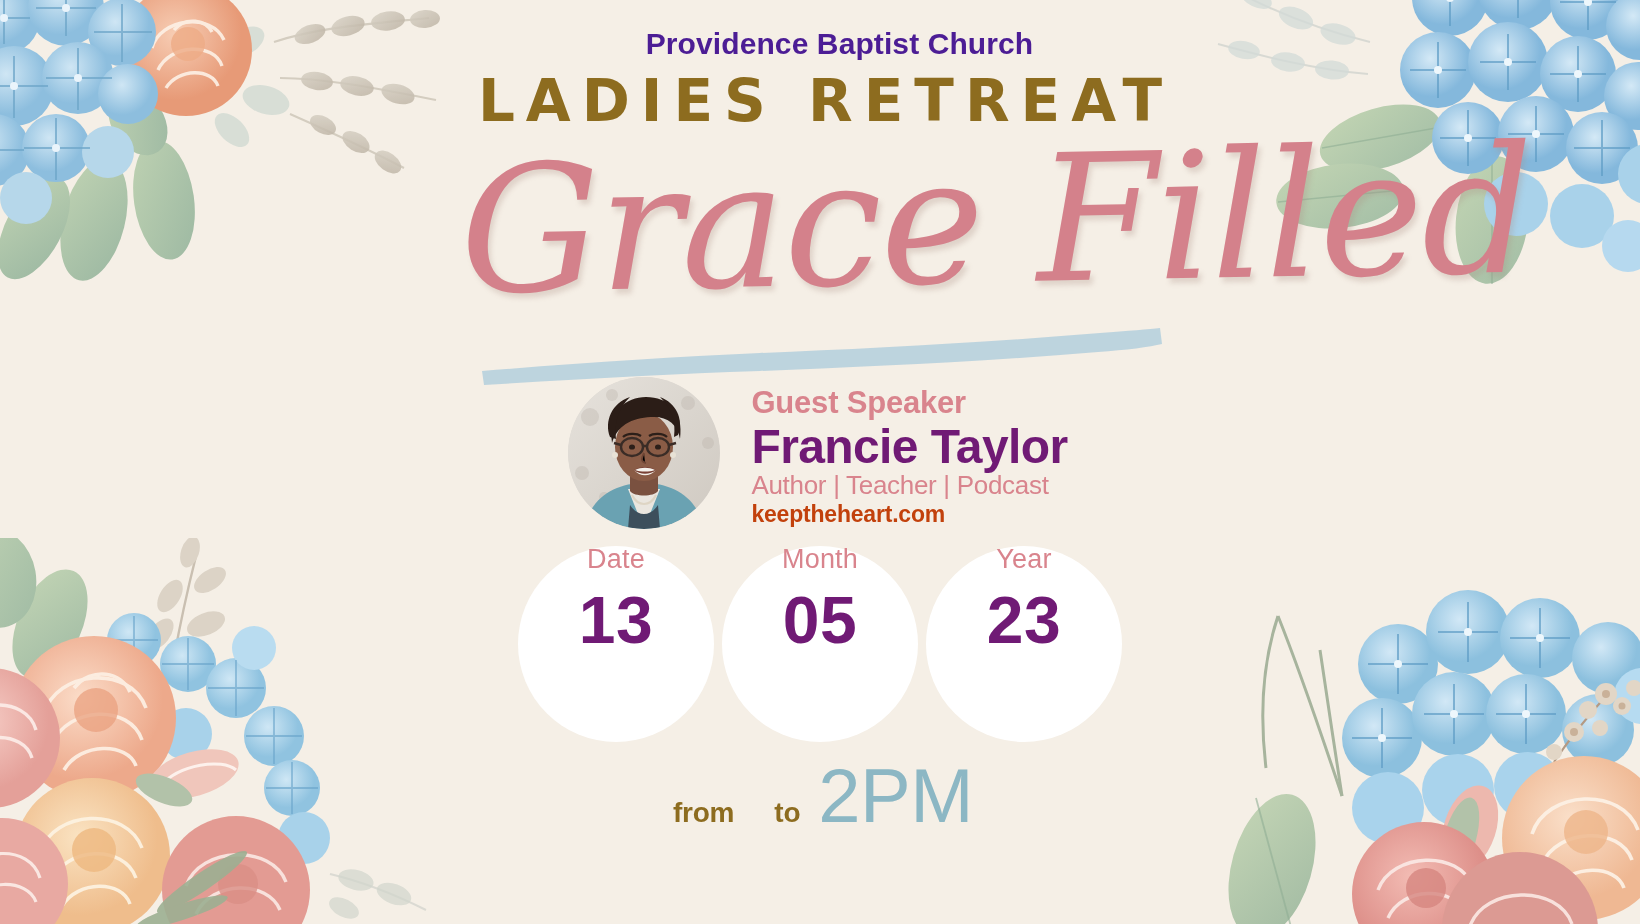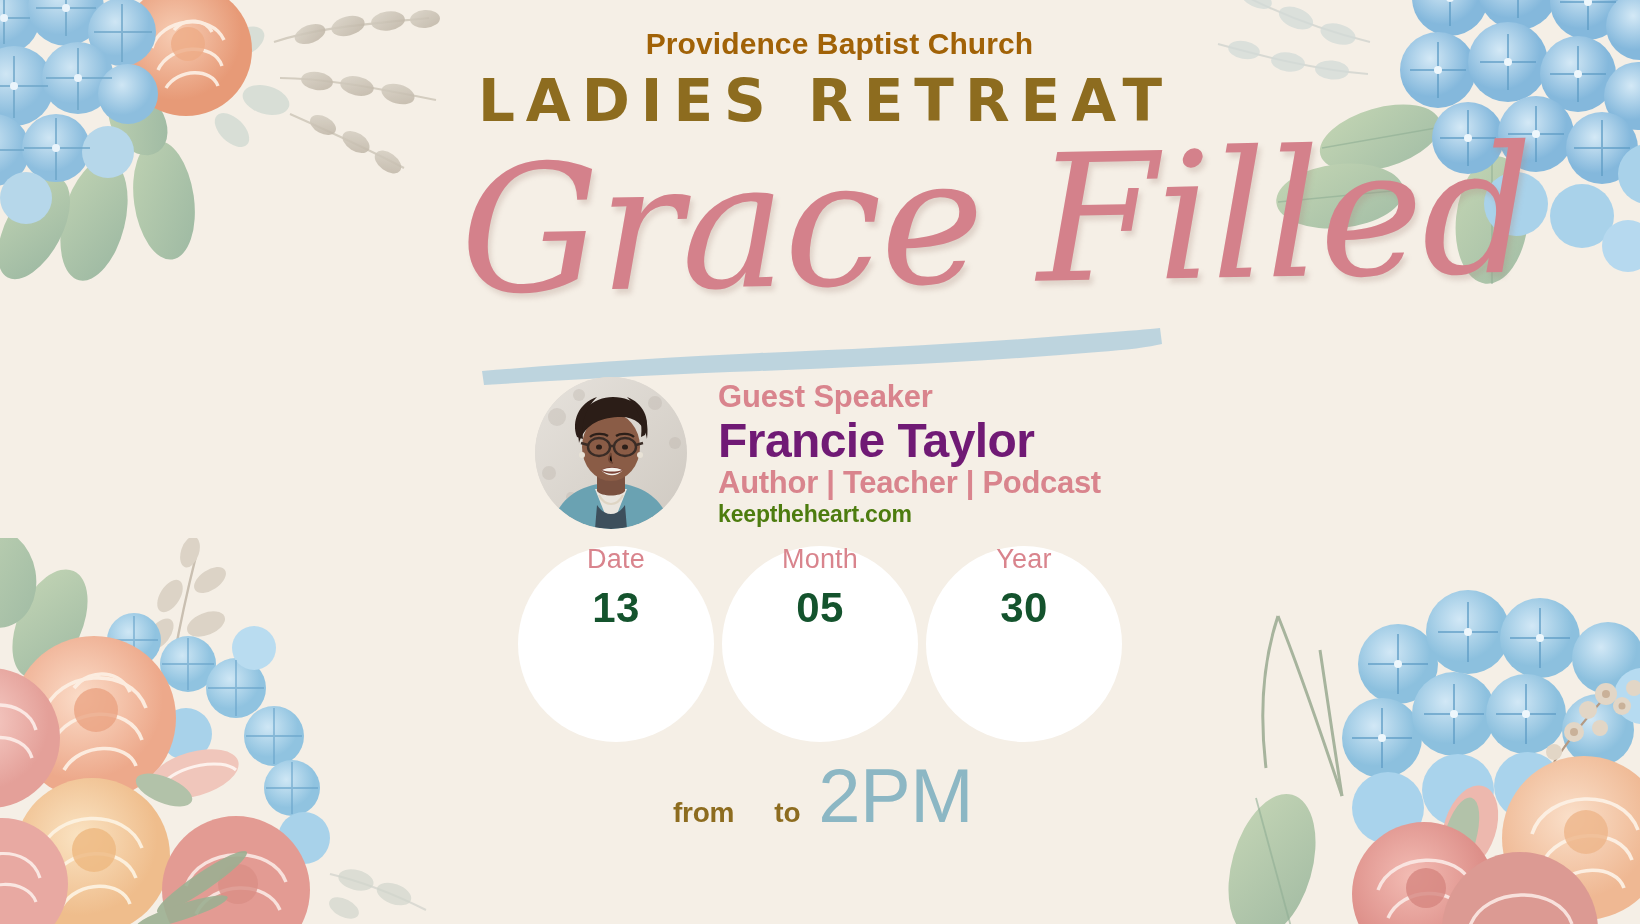--- a/index.html
+++ b/index.html
@@ -23,21 +23,21 @@
   .content {
     position:absolute; left:0; right:0; top:0; bottom:0;
     display:flex; flex-direction:column; align-items:center;
   }
 
   .church-name {
     margin-top:27px;
     font-size:30px;
     font-weight:bold;
     letter-spacing:0.1px;
-    color:#a16207;
+    color:#4c1d95;
     font-family:"Liberation Sans", sans-serif;
     white-space:nowrap;
     margin-left:39px;
   }
   .retreat-title {
     margin-top:6px;
     font-size:58px;
     font-weight:bold;
     letter-spacing:11px;
     text-indent:11px;
@@ -87,46 +87,46 @@
   .speaker-text { margin-left:31px; }
   .guest-speaker {
     font-size:31px; font-weight:bold; color:#d9848d;
     letter-spacing:-0.2px; line-height:1.12;
   }
   .speaker-name {
     font-size:48px; font-weight:bold; color:#701a75;
     letter-spacing:-0.6px; line-height:1.12; margin-top:-1px;
   }
   .speaker-roles {
-    font-size:31px; font-weight:bold; color:#d9848d;
+    font-size:26px; font-weight:normal; color:#d9848d;
     letter-spacing:-0.3px; line-height:1.12; margin-top:-2px;
   }
   .speaker-site {
-    font-size:23px; font-weight:bold; color:#4d7c0f;
+    font-size:23px; font-weight:bold; color:#c2410c;
     letter-spacing:-0.2px; line-height:1.2; margin-top:1px;
   }
 
   
   .date-row {
     display:flex; align-items:flex-start;
     margin-top:17px;
     gap:8px;
   }
   .date-circle {
     width:196px; height:196px; border-radius:50%;
     background:#ffffff;
     display:flex; flex-direction:column;
     align-items:center; 
   }
   .date-label {
     font-size:27px; color:#d9848d; font-weight:400;
     letter-spacing:0.2px; line-height:1;
   }
   .date-value {
-    font-size:42px; color:#14532d; font-weight:bold;
+    font-size:66px; color:#701a75; font-weight:bold;
     letter-spacing:0.5px; line-height:1; margin-top:14px;
   }
 
   
   .time-row {
     display:flex; align-items:baseline;
     margin-top:10px;
     margin-left:6px;
   }
   .time-prep {
@@ -662,21 +662,21 @@
       <div class="date-circle">
         <div class="date-label">Date</div>
         <div class="date-value">13</div>
       </div>
       <div class="date-circle">
         <div class="date-label">Month</div>
         <div class="date-value">05</div>
       </div>
       <div class="date-circle">
         <div class="date-label">Year</div>
-        <div class="date-value">30</div>
+        <div class="date-value">23</div>
       </div>
     </div>
 
     <div class="time-row">
       <span class="time-prep">from</span>
       <span class="gap-a"></span>
       <span class="gap-b"></span>
       <span class="time-prep">to</span>
       <span class="gap-c"></span>
       <span class="time-value">2PM</span>

